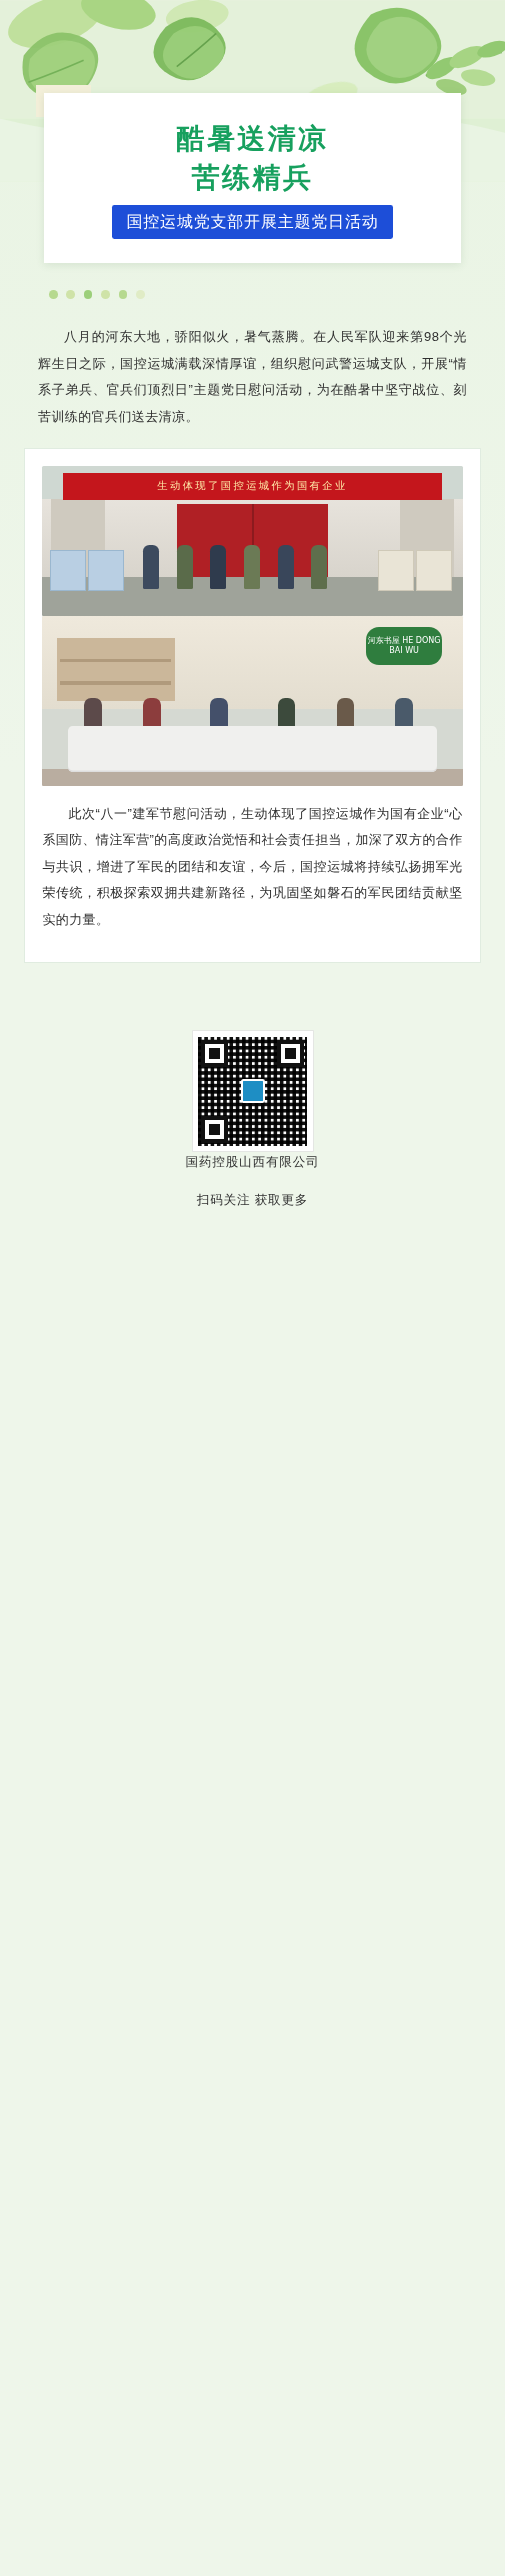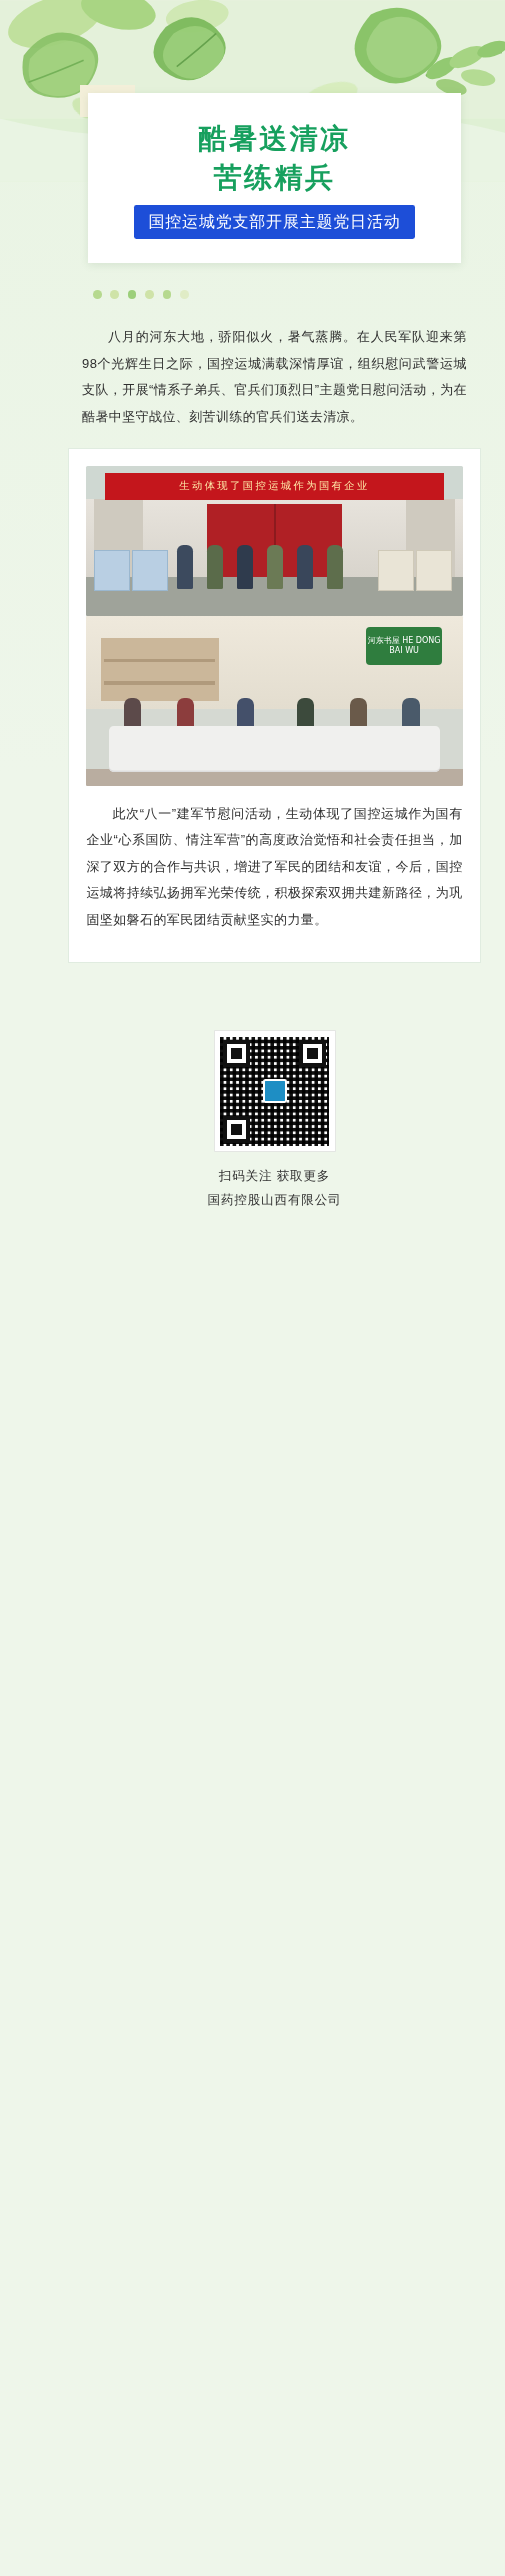--- a/index.html
+++ b/index.html
@@ -8,21 +8,20 @@
     width: 505px;
     font-family: "Liberation Sans", "DejaVu Sans", sans-serif;
     background: #eef6ea;
   }
   .page {
     position: relative;
     width: 505px;
     min-height: 2576px;
     background: linear-gradient(180deg, #e9f4e3 0%, #eef6ea 30%, #eef6ea 100%);
     overflow: hidden;
-    padding-left: 44px;
   }
 
   
   .leaf-band {
     position: absolute;
     top: 0; left: 0;
     width: 505px; height: 182px;
     overflow: hidden;
     z-index: 0;
   }
@@ -144,21 +143,21 @@
   .p1-boxes {
     position: absolute; bottom: 25px; width: 36px; height: 41px;
     background: #e9e4d6; border: 0.8px solid #cfc9b8;
   }
   .p1-boxes.blue { background:#b9cfe3; border-color:#9ab7cf; }
 
   
   .p2-wall { position:absolute; top:0; left:0; width:100%; height:93px; background: linear-gradient(180deg,#efe9dc,#e3ddcf); }
   .p2-sign {
     position:absolute; top:11px; right:20.5px; width:76px; height:38px;
-    background:#2f7d3e; border-radius:4px; color:#fff; font-size:8px;
+    background:#2f7d3e; border-radius:13px; color:#fff; font-size:8px;
     display:flex; align-items:center; justify-content:center; text-align:center; line-height:1.3;
     font-family:"DejaVu Sans", sans-serif;
   }
   .p2-shelf { position:absolute; top:22px; left:14.2px; width:118px; height:63px; background:#cbb79a; }
   .p2-shelf:before, .p2-shelf:after {
     content:""; position:absolute; left:3.2px; right:3.2px; height:3.2px; background:#b09a7c;
   }
   .p2-shelf:before { top:20.5px; }
   .p2-shelf:after { top:43px; }
   .p2-table {
@@ -337,19 +336,19 @@
           </div>
         <div class="qr-eye tr">
             <span></span>
           </div>
         <div class="qr-eye bl">
             <span></span>
           </div>
         <div class="qr-logo"></div>
       </div>
     </div>
+    <div class="footer-line" style="margin-top:0">国药控股山西有限公司</div>
     <div class="footer-line">扫码关注 获取更多</div>
-    <div class="footer-line" style="margin-top:0">国药控股山西有限公司</div>
   </div>
 
   <div class="bottom-pad"></div>
 </div>
 
 
 </body></html>

